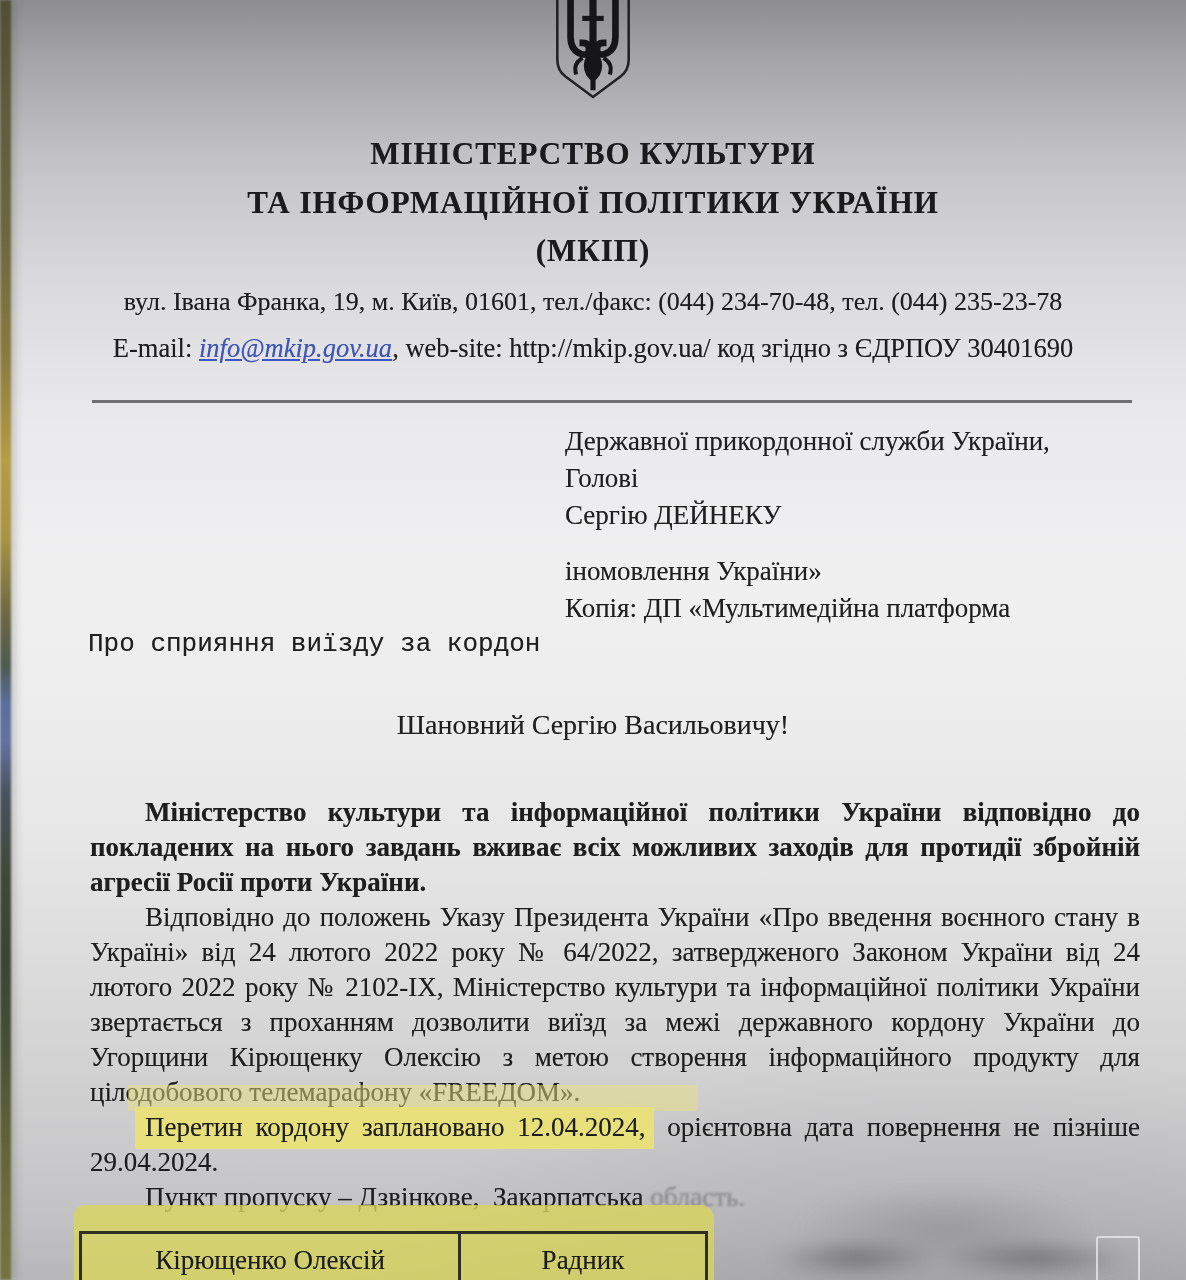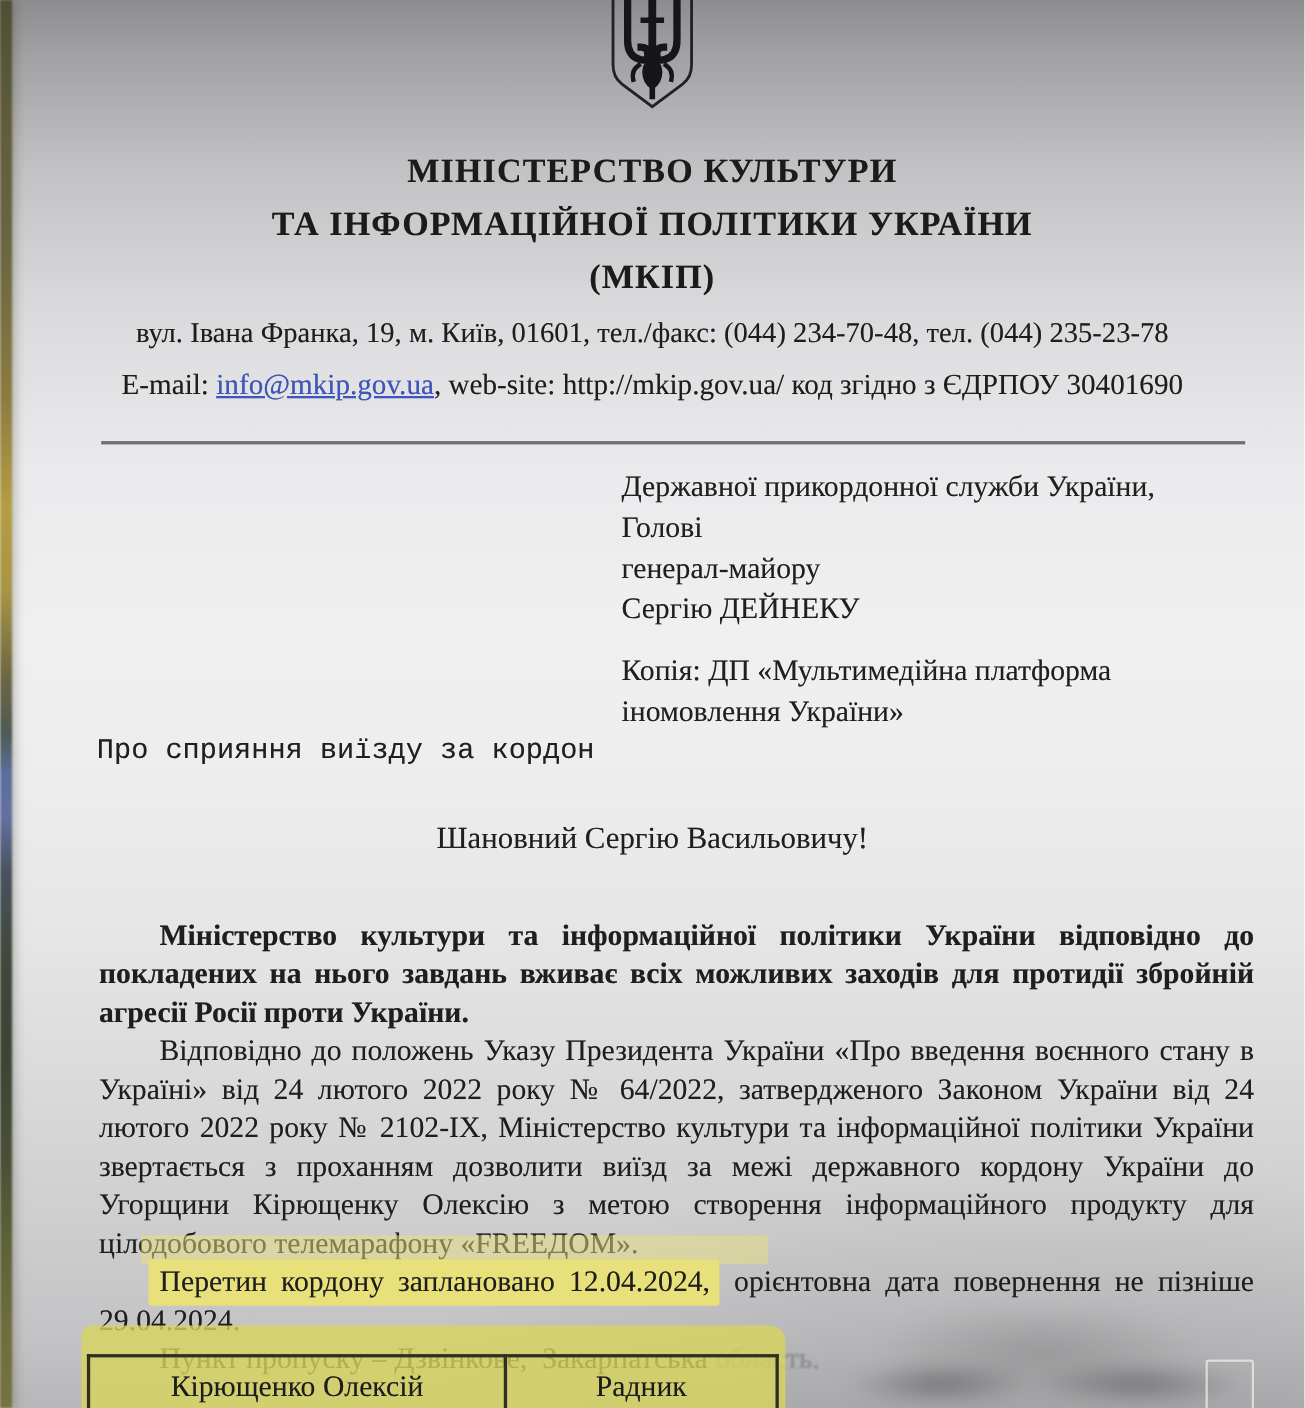--- a/index.html
+++ b/index.html
@@ -30,21 +30,21 @@
   .title { text-align:center; font-weight:bold; font-size:31px; letter-spacing:1px; color:#1b1b1b; }
   .t1 { margin-top:32px; }
   .t2 { margin-top:13px; }
   .t3 { margin-top:12px; }
   .addr {
     margin-top:18px; text-align:center; font-size:26px; white-space:nowrap; color:#1d1d1d;
   }
   .email-line {
     margin-top:16px; text-align:center; font-size:26.5px; white-space:nowrap; color:#1d1d1d;
   }
-  .link { color:#3c55c2; text-decoration:underline; cursor:pointer; }
+  .link { color:#3c55c2; text-decoration:underline; cursor:pointer;font-style:italic; }
   .rule { margin:36px 54px 0 92px; border-top:3px solid #6f6f72; height:0; }
   .recipient { margin:20px 0 0 565px; font-size:27px; line-height:37px; }
   .copy { margin-top:19px; }
   .subject { margin:2px 0 0 88px; font-size:26px;font-family:Liberation Mono, monospace; }
   .salutation { margin-top:50px; text-align:center; font-size:28px; }
   .bodytext {
     margin:0 46px 0 90px; font-size:27px; line-height:35px;
     text-align:justify; text-indent:55px; color:#1e1e1e;
   }
   .p1 { margin-top:54px;font-weight:bold; }
@@ -112,25 +112,24 @@
 
   <div class="addr">вул. Івана Франка, 19, м. Київ, 01601, тел./факс: (044) 234-70-48, тел. (044) 235-23-78</div>
 
   <div class="email-line"><span>E-mail: </span><a class="link">info@mkip.gov.ua</a><span>, web-site: http://mkip.gov.ua/ код згідно з ЄДРПОУ 30401690</span></div>
 
   <div class="rule"></div>
 
   <div class="recipient">
     <div>Державної прикордонної служби України,</div>
     <div>Голові</div>
-    <div>генерал-майору</div>
     <div>Сергію ДЕЙНЕКУ</div>
     <div class="copy">
+      <div>іномовлення України»</div>
       <div>Копія: ДП «Мультимедійна платформа</div>
-      <div>іномовлення України»</div>
     </div>
   </div>
 
   <div class="subject">Про сприяння виїзду за кордон</div>
 
   <div class="salutation">Шановний Сергію Васильовичу!</div>
 
   <p class="bodytext p1">Міністерство культури та інформаційної політики України відповідно до покладених на нього завдань вживає всіх можливих заходів для протидії збройній агресії Росії проти України.</p>
   <p class="bodytext p2">Відповідно до положень Указу Президента України «Про введення воєнного стану в Україні» від 24 лютого 2022 року № 64/2022, затвердженого Законом України від 24 лютого 2022 року № 2102-IX, Міністерство культури та інформаційної політики України звертається з проханням дозволити виїзд за межі державного кордону України до Угорщини Кірющенку Олексію з метою створення інформаційного продукту для цілодобового телемарафону «FREEДОМ».</p>
   <p class="bodytext p3"><span class="hl-band"></span><span class="hl">Перетин кордону заплановано 12.04.2024,</span><span> орієнтовна дата повернення не пізніше 29.04.2024.</span></p>

